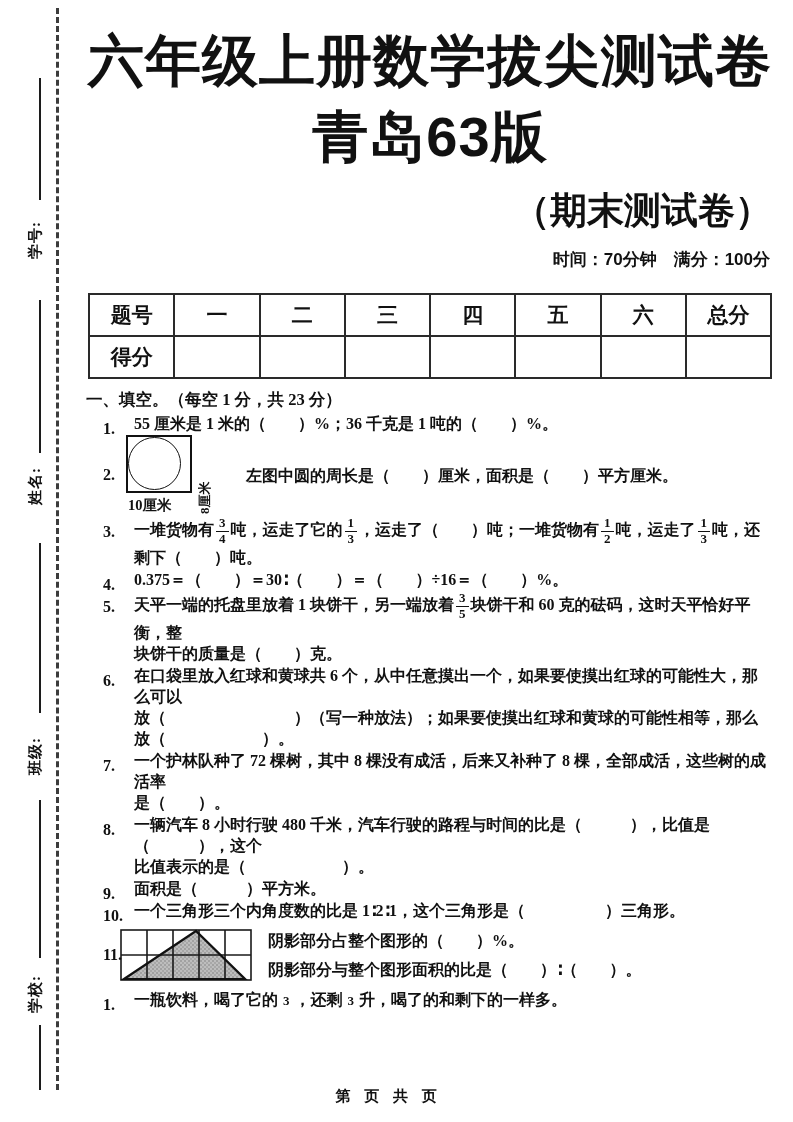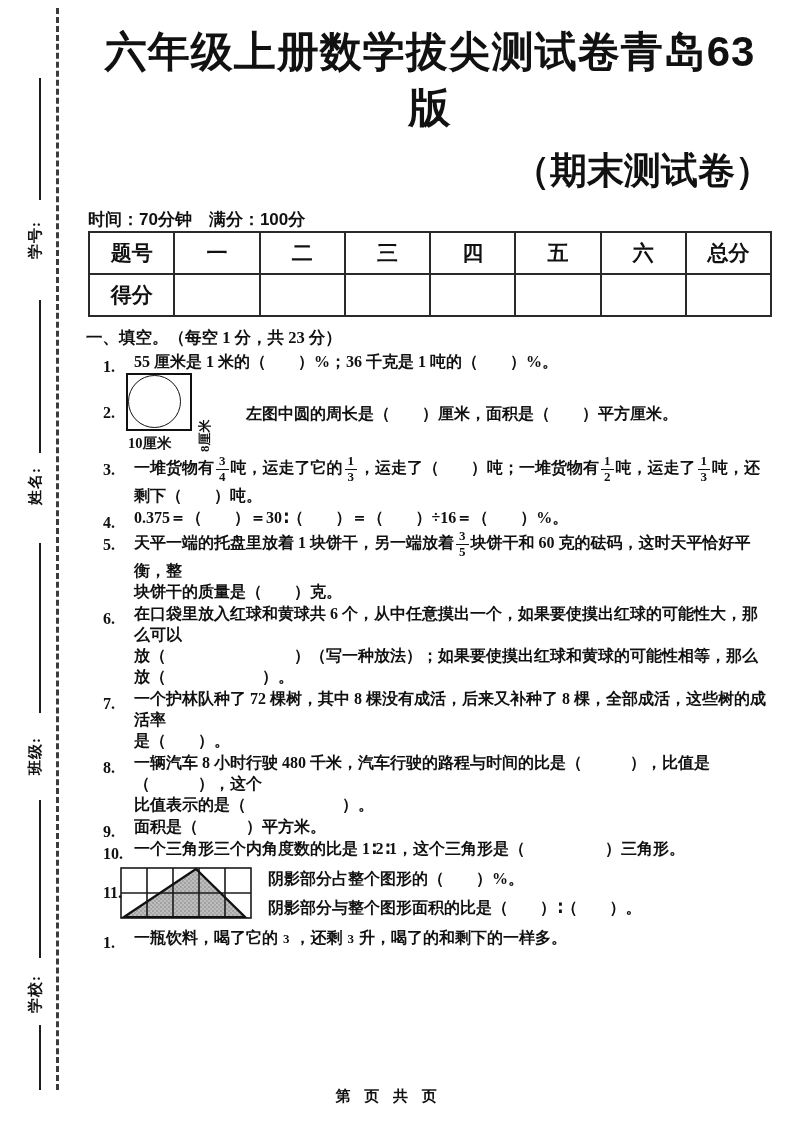--- a/index.html
+++ b/index.html
@@ -14,27 +14,27 @@
   .sidebar { position:absolute; left:0; top:0; width:88px; height:1122px; }
   .seal { position:absolute; left:56px; top:8px; height:1082px; width:0; border-left:3px dashed #3c3c3c; }
   .info-line { position:absolute; left:39px; width:0; border-left:2px solid #1c1c1c; }
   .info-label {
     position:absolute; left:26px; font-size:15px; font-weight:700; white-space:nowrap;
     transform:rotate(-90deg); transform-origin:0 0; letter-spacing:1px;
   }
   
   .main { position:absolute; left:88px; top:0; width:684px; }
   .title { margin-top:24px; text-align:center; font-family:"Liberation Sans","DejaVu Sans",sans-serif;
-           font-weight:bold; font-size:42px; letter-spacing:1px; }
+           font-weight:bold; font-size:56px; letter-spacing:1px; }
   .subtitle { margin-top:10px; text-align:right; font-family:"Liberation Sans","DejaVu Sans",sans-serif;
            font-weight:bold; font-size:37px; }
-  .meta { margin-top:12px; font-family:"Liberation Sans","DejaVu Sans",sans-serif;
+  .meta { margin-top:12px; text-align:right; font-family:"Liberation Sans","DejaVu Sans",sans-serif;
            font-weight:bold; font-size:17px; padding-right:2px; }
   
-  table.score { width:100%; margin-top:0; border-collapse:collapse; table-layout:fixed; }
+  table.score { width:100%; margin-top:22px; border-collapse:collapse; table-layout:fixed; }
   table.score td { border:2px solid #2a2a2a; height:42px; text-align:center;
            font-size:21px; font-weight:600; }
   
   .content { margin-top:10px; font-size:16px; font-weight:600; }
   .sec-head { margin:10px 0 2px -2px; font-size:16.5px; font-weight:700; }
   .q { position:relative; padding-left:46px; margin:1px 0; }
   .q-num { position:absolute; left:15px; top:7px; }
   .q-num-mid { top:50%; transform:translateY(-50%); }
   .q-line { line-height:21px; margin:0 0; }
   .q-row { display:flex; align-items:center; gap:16px; }

